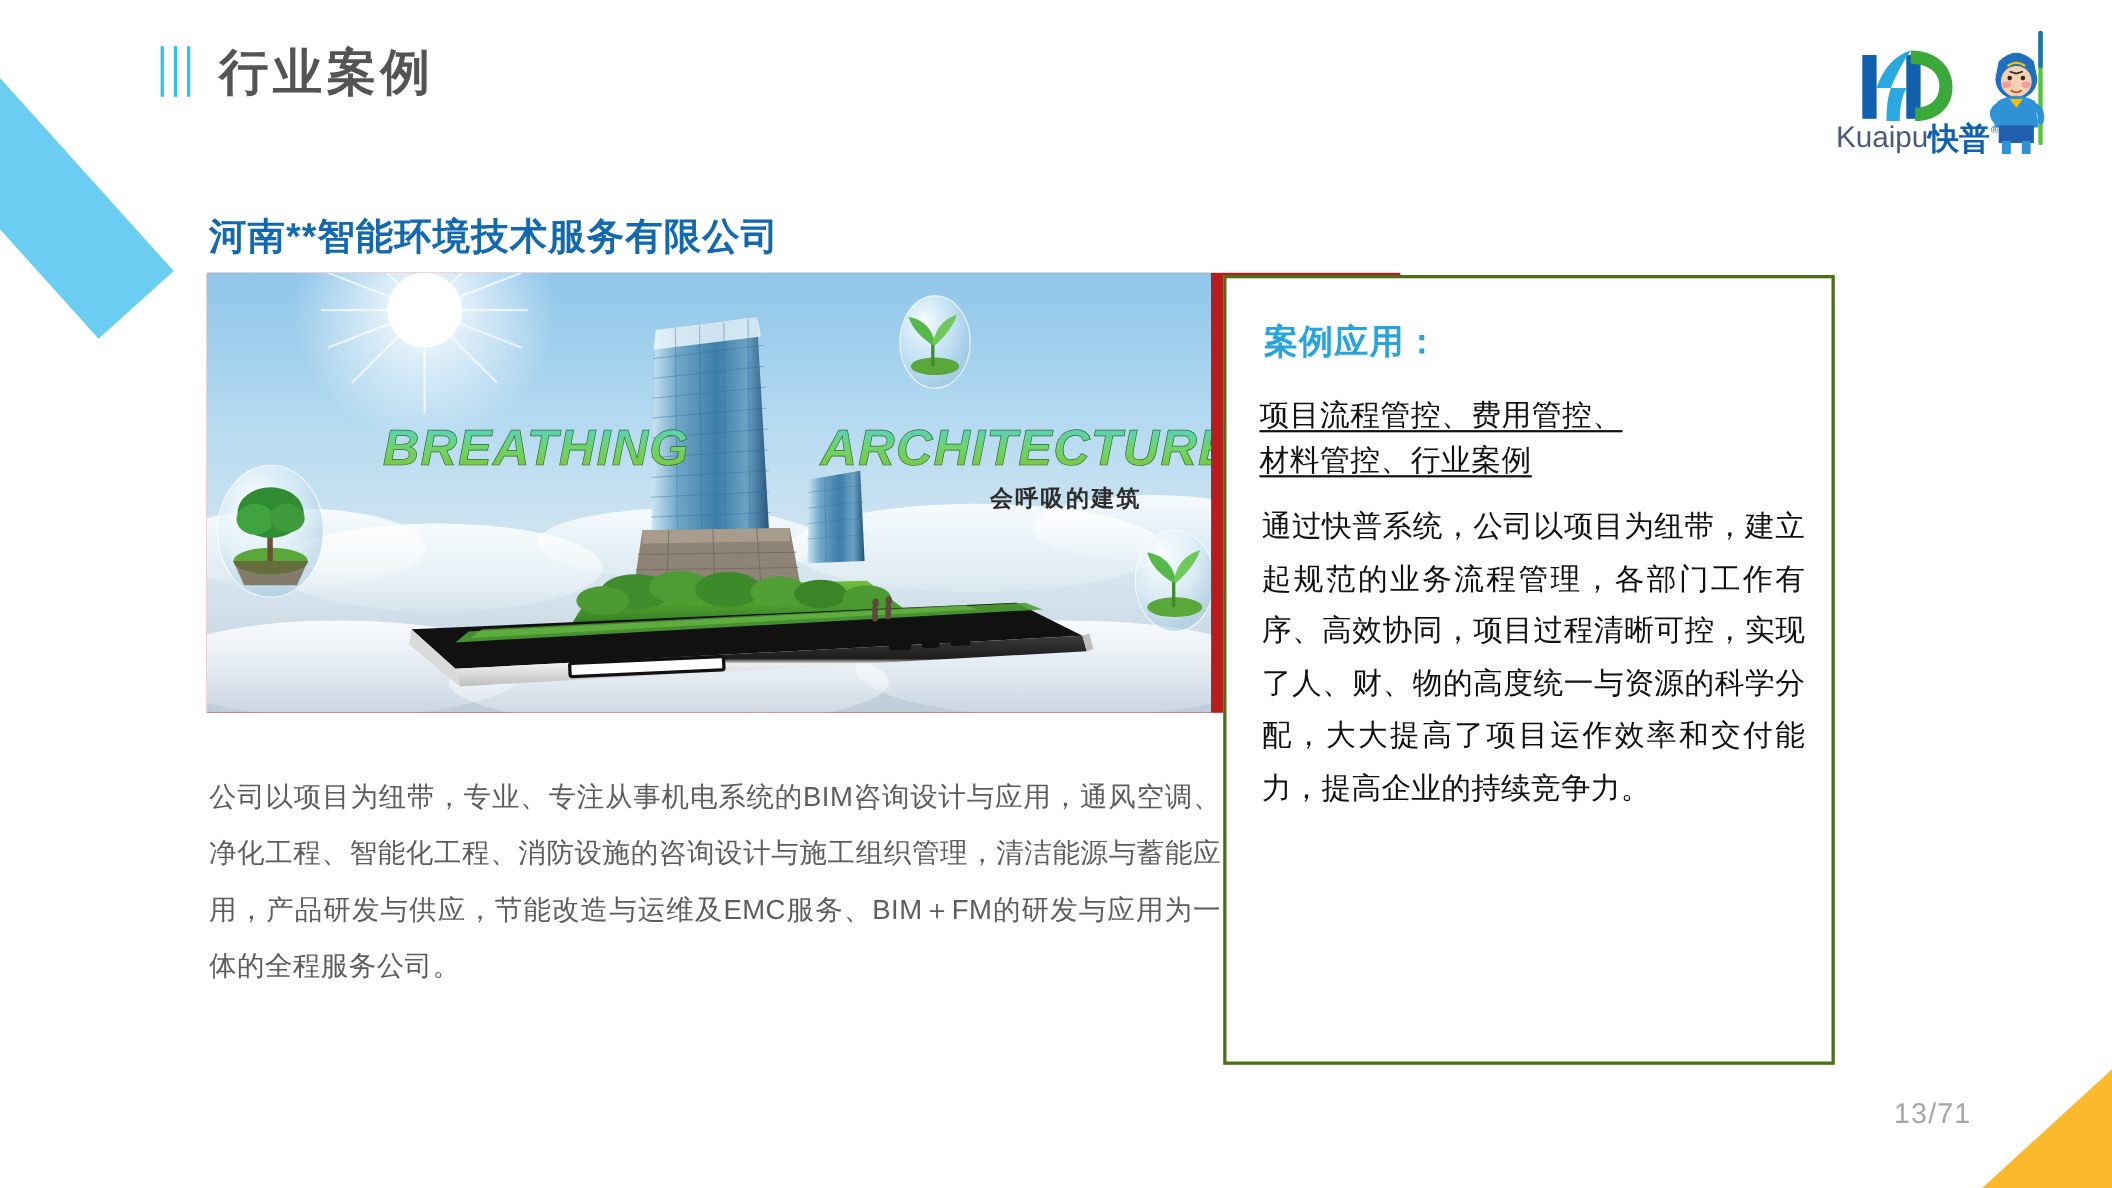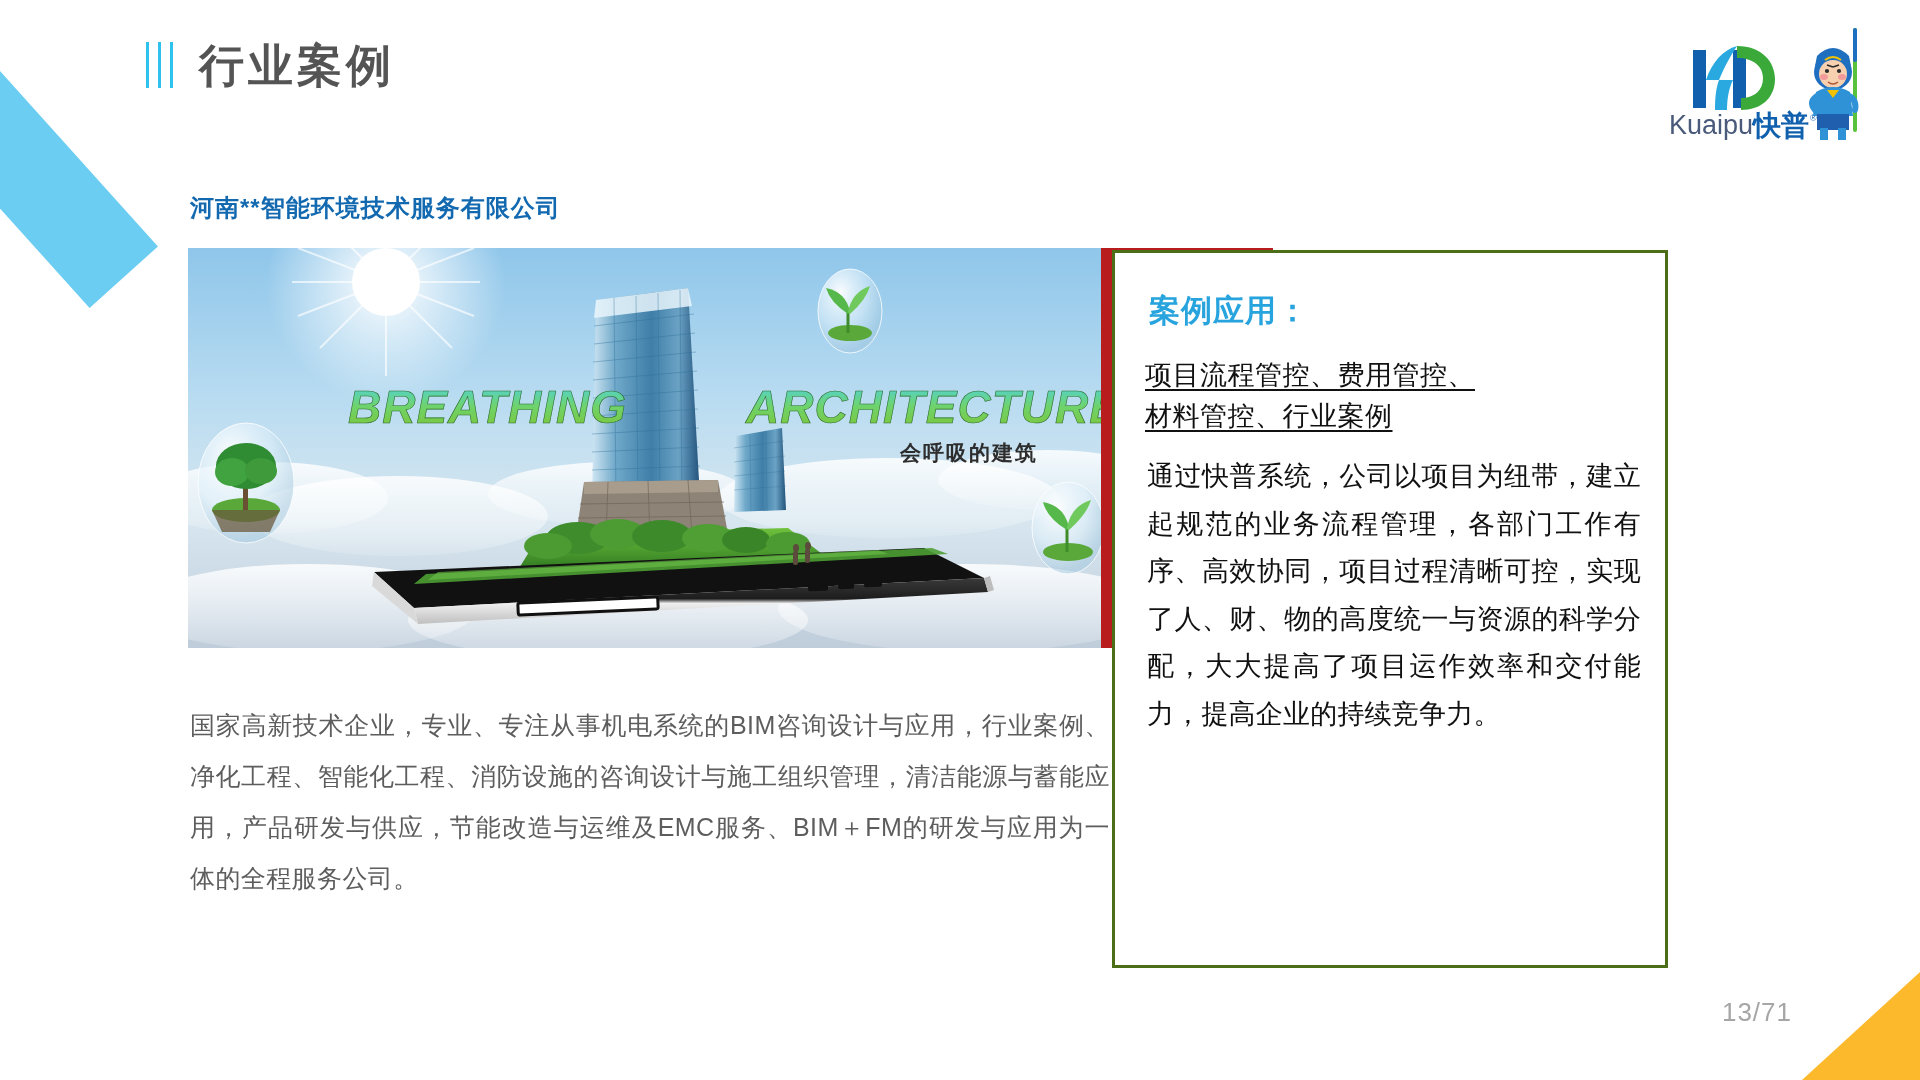--- a/index.html
+++ b/index.html
@@ -39,41 +39,41 @@
     line-height:1;white-space:nowrap;
   }
 
   
   .logo{position:absolute;right:48px;top:22px;width:205px;height:120px;}
   .logo svg{display:block;width:205px;height:120px;}
 
   
   .company-name{
     position:absolute;left:190px;top:192px;
-    font-size:24px;font-weight:700;color:#1269b0;letter-spacing:1px;
+    font-size:34px;font-weight:700;color:#1269b0;letter-spacing:1px;
     white-space:nowrap;
   }
 
   
   .photo{
     position:absolute;left:188px;top:248px;width:1085px;height:400px;
     overflow:hidden;background:#b91c1c;
   }
   .photo svg{display:block;width:913px;height:400px;}
 
   .body-text{
     position:absolute;left:190px;top:700px;width:920px;
     font-size:25px;color:#5d5d5d;line-height:2.04;
     letter-spacing:0.4px;text-align:justify;
   }
 
   
   .panel{
     position:absolute;left:1112px;top:250px;width:556px;height:718px;
-    border:3px solid #4c6e16;box-sizing:border-box;background:#fff;font-family:Liberation Mono, monospace;
+    border:3px solid #4c6e16;box-sizing:border-box;background:#fff;
   }
   .panel-heading{
     position:absolute;left:34px;top:37px;
     font-size:31px;font-weight:700;color:#27a4dd;letter-spacing:1px;
   }
   .panel-keywords{
     position:absolute;left:30px;top:104px;width:490px;
     font-size:27px;color:#111;line-height:1.52;letter-spacing:0.5px;
   }
   .panel-keywords span{
@@ -320,21 +320,21 @@
       <g>
         <ellipse cx="880" cy="280" rx="36" ry="46" fill="url(#bubG)" stroke="#ffffff" stroke-opacity="0.8"></ellipse>
         <ellipse cx="880" cy="304" rx="25" ry="9" fill="#5aa83a"></ellipse>
         <path d="M879 304 l0 -28" stroke="#3e8c2a" stroke-width="3"></path>
         <path d="M879 282 q-20 -12 -24 -28 q22 4 26 26 z" fill="#56b84a"></path>
         <path d="M881 282 q18 -16 22 -30 q-20 6 -24 28 z" fill="#6fc95c"></path>
       </g>
     </svg>
   </div>
 
-  <div class="body-text">国家高新技术企业，专业、专注从事机电系统的BIM咨询设计与应用，行业案例、净化工程、智能化工程、消防设施的咨询设计与施工组织管理，清洁能源与蓄能应用，产品研发与供应，节能改造与运维及EMC服务、BIM＋FM的研发与应用为一体的全程服务公司。</div>
+  <div class="body-text">公司以项目为纽带，专业、专注从事机电系统的BIM咨询设计与应用，通风空调、净化工程、智能化工程、消防设施的咨询设计与施工组织管理，清洁能源与蓄能应用，产品研发与供应，节能改造与运维及EMC服务、BIM＋FM的研发与应用为一体的全程服务公司。</div>
 
   <div class="panel">
     <div class="panel-heading">案例应用：</div>
     <div class="panel-keywords">
       <span>项目流程管控、费用管控、</span><br>
       <span>材料管控、行业案例</span>
     </div>
     <div class="panel-body">通过快普系统，公司以项目为纽带，建立起规范的业务流程管理，各部门工作有序、高效协同，项目过程清晰可控，实现了人、财、物的高度统一与资源的科学分配，大大提高了项目运作效率和交付能力，提高企业的持续竞争力。</div>
   </div>
 

